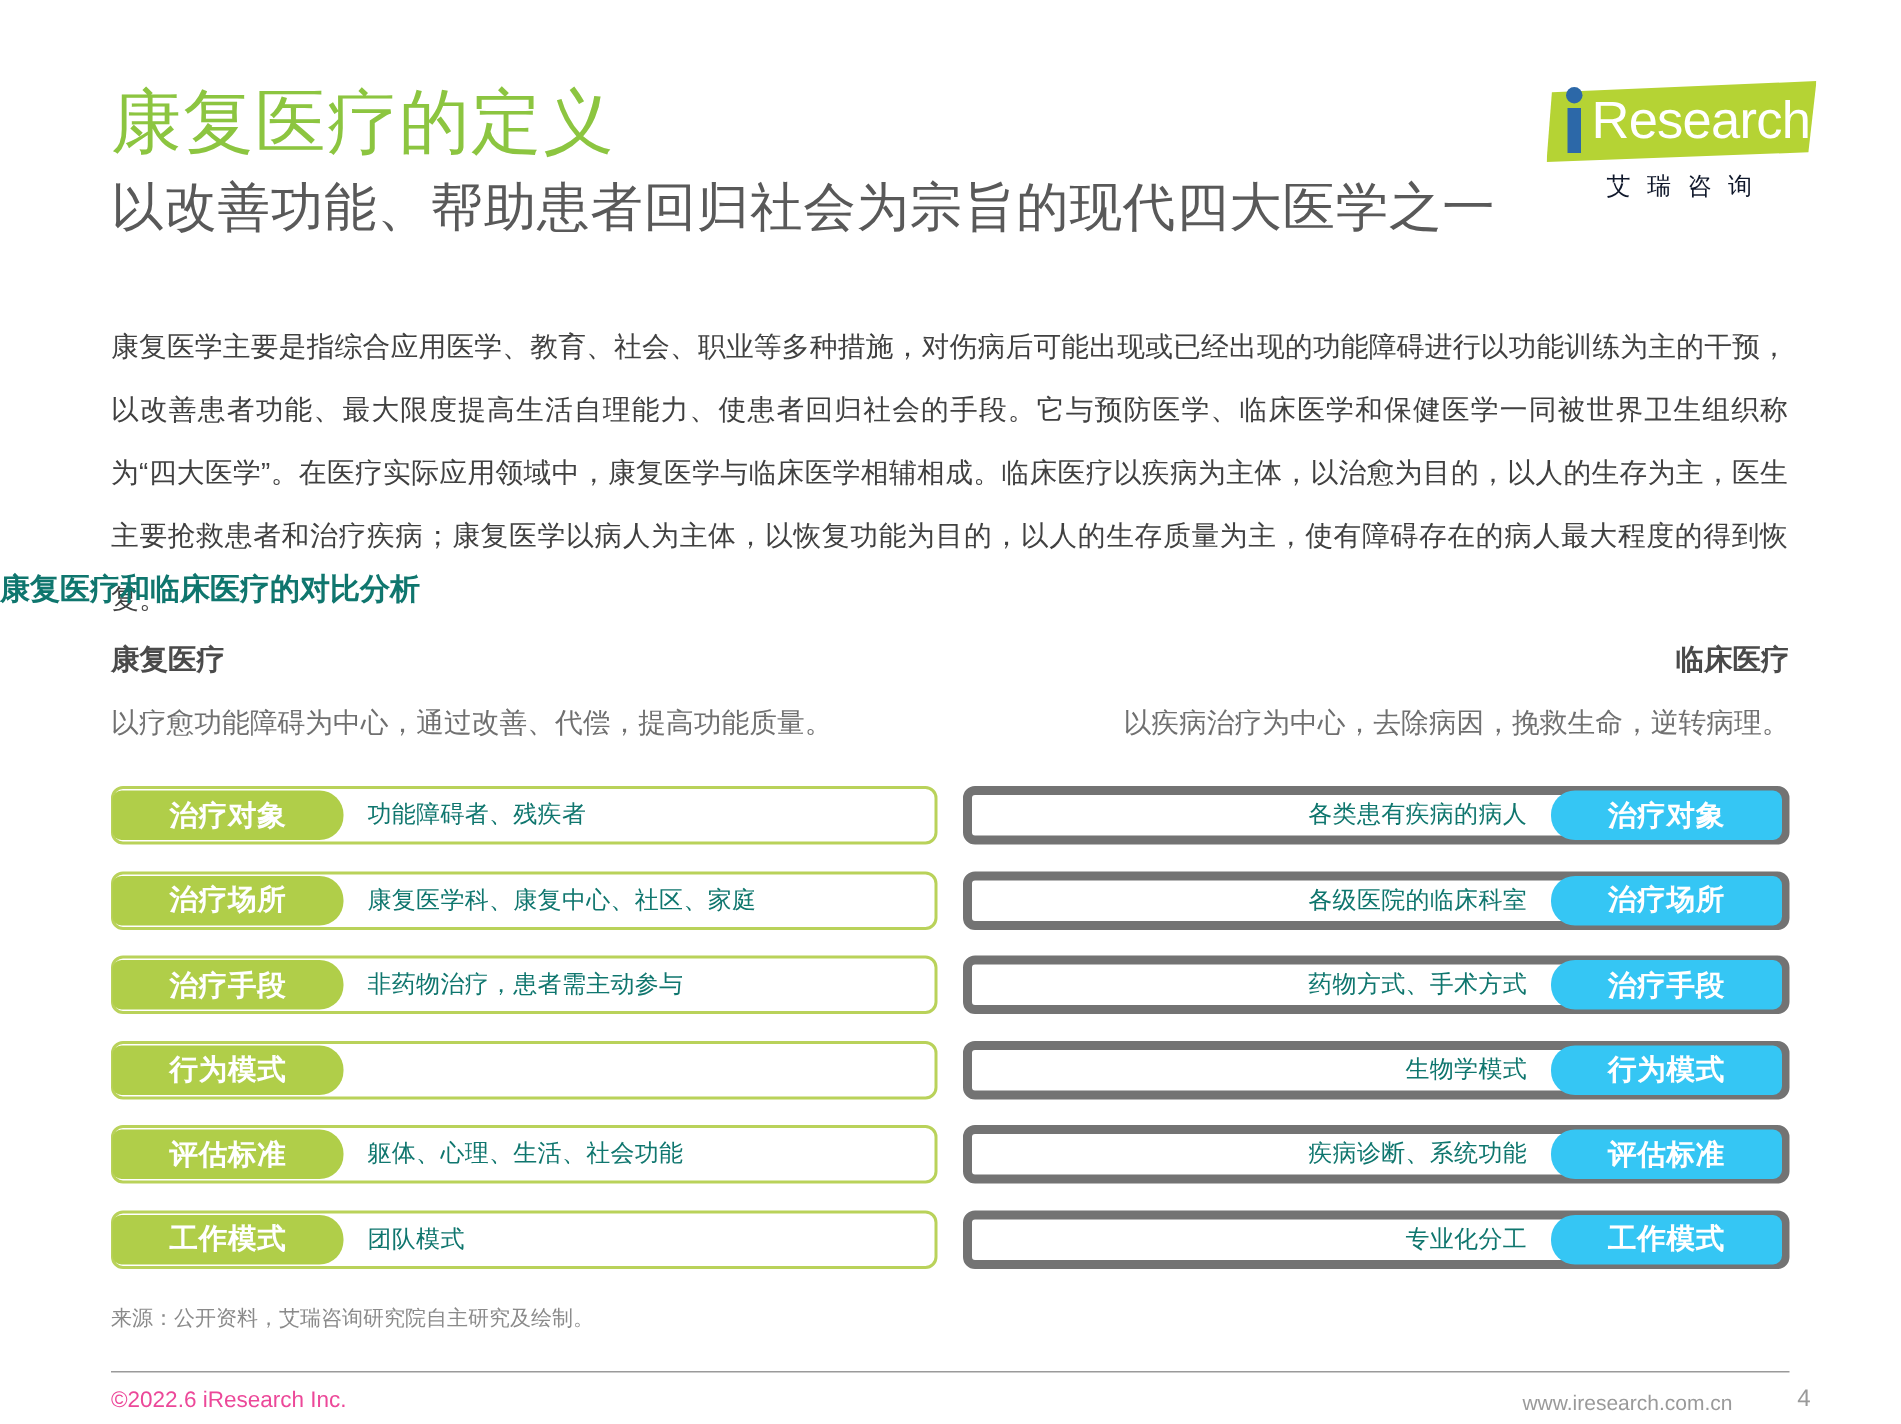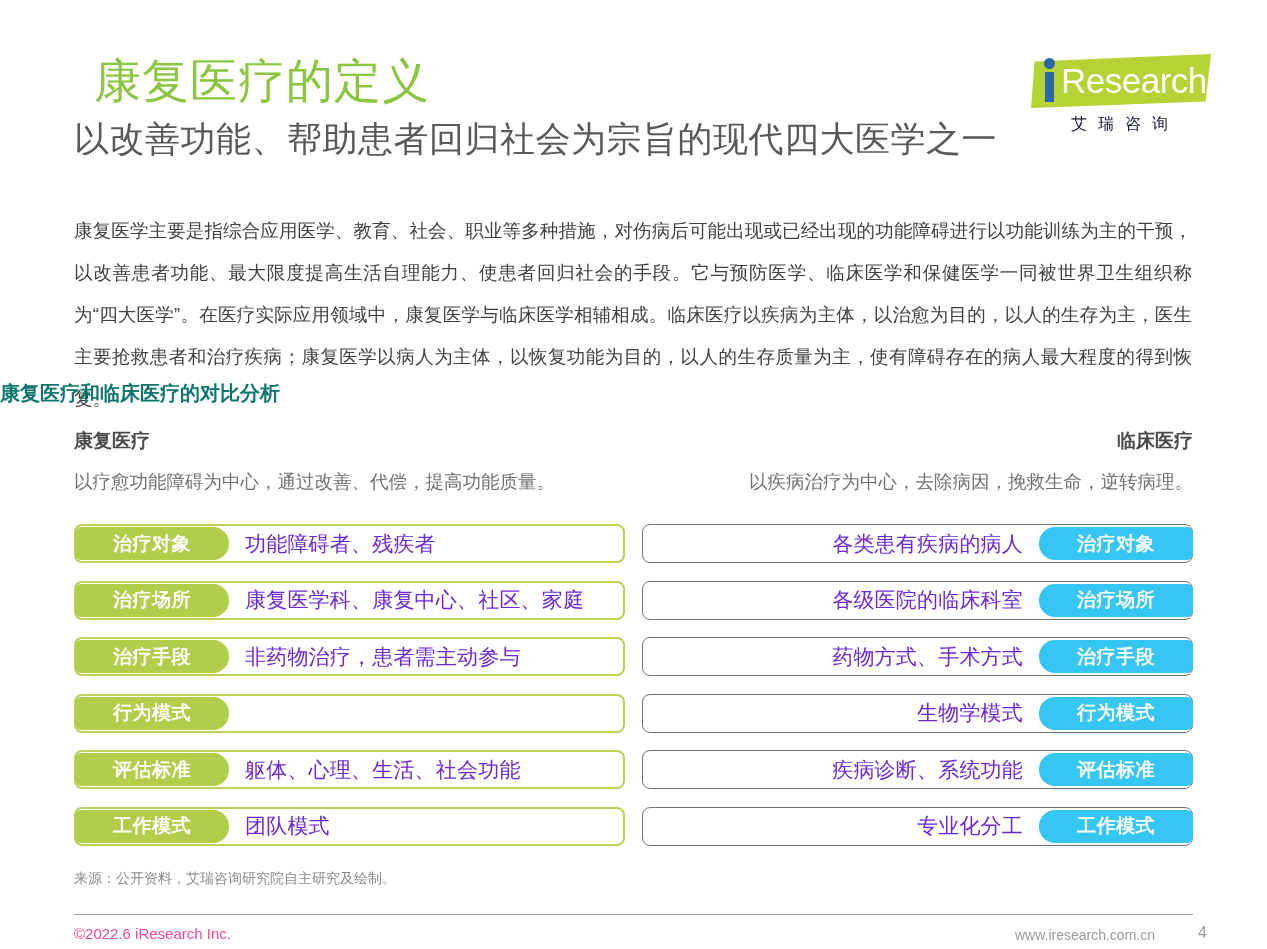--- a/index.html
+++ b/index.html
@@ -29,21 +29,20 @@
     right: 60px;
     height: 140px;
   }
   .title-main {
     font-size: 47px;
     line-height: 58px;
     color: #8CC540;
     letter-spacing: 1px;
     font-weight: 400;
     white-space: nowrap;
-    margin-left: 20px;
   }
   .title-sub {
     font-size: 35px;
     line-height: 46px;
     color: #595959;
     font-weight: 400;
     letter-spacing: 0.5px;
     margin-top: 6px;
     white-space: nowrap;
   }
@@ -181,21 +180,21 @@
     box-sizing: border-box;
     border-radius: 8px;
     background: #ffffff;
     display: flex;
     align-items: center;
   }
   .side.left {
     border: 2px solid #B9D25A;
   }
   .side.right {
-    border: 1px solid #737373;
+    border: 6px solid #737373;
     margin-left: auto;
     justify-content: flex-end;
   }
 
   .pill {
     height: 33px;
     width: 154px;
     flex: 0 0 154px;
     display: flex;
     align-items: center;
@@ -212,22 +211,22 @@
     margin-left: -1px;
   }
   .pill.blue {
     background: #35C6F4;
     border-radius: 16px 6px 6px 16px;
     margin-right: -1px;
   }
 
   .cval {
     flex: 1 1 auto;
-    font-size: 21px;
-    color: #6d28d9;
+    font-size: 16px;
+    color: #0f766e;
     letter-spacing: 0.2px;
     white-space: nowrap;
     overflow: hidden;
   }
   .cval.left { padding-left: 16px; text-align: left; }
   .cval.right { padding-right: 16px; text-align: right; }
 
   
   .source-note {
     position: absolute;

